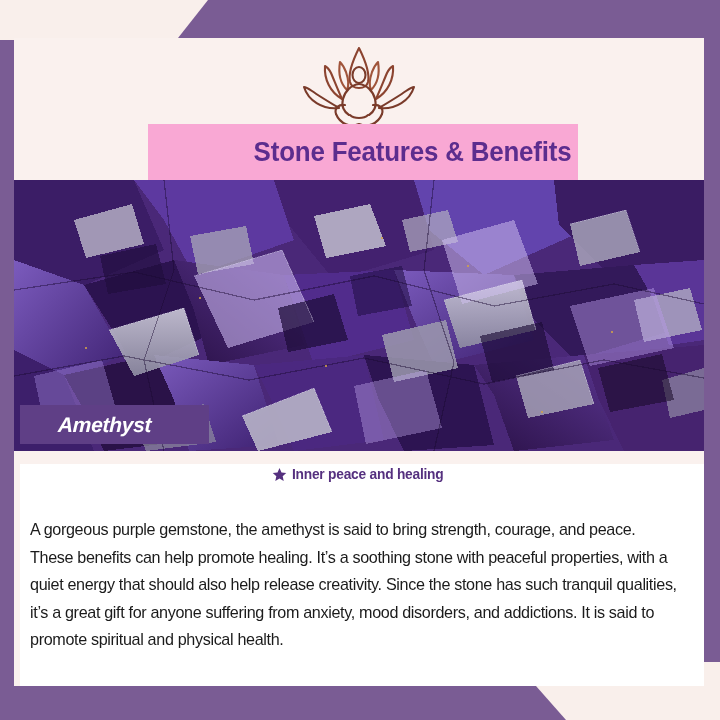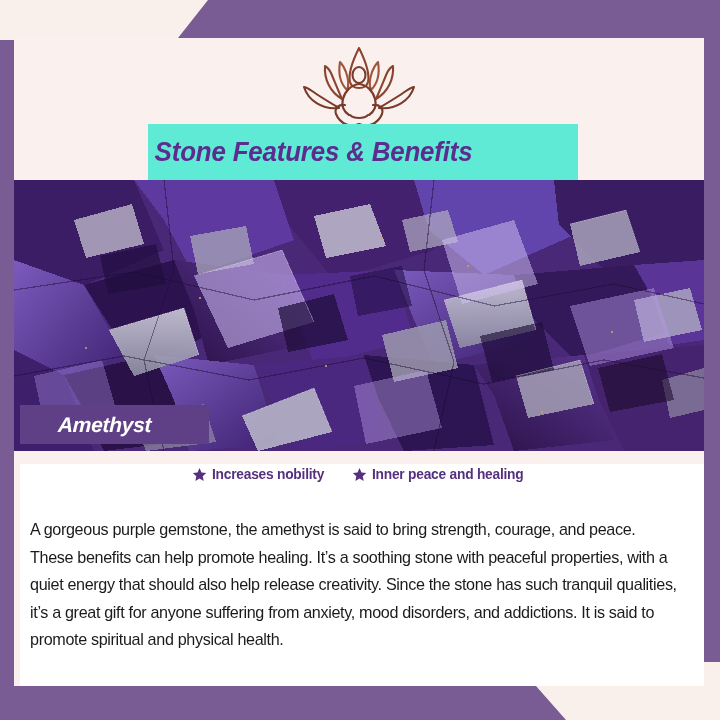--- a/index.html
+++ b/index.html
@@ -85,26 +85,25 @@
     letter-spacing: 2.4px;
     color: #4a3028;
     white-space: nowrap;
   }
 
   
   .title-plate {
     position: absolute;
     left: 148px; top: 124px;
     width: 430px; height: 56px;
-    background: #5eead4;
-    display: flex;
-    align-items: center;
-    justify-content: flex-start;
+    background: #f9a8d4;
+    display: flex;
+    align-items: center;
+    justify-content: flex-end;
     z-index: 5;
-    font-style: italic;
   }
   .title-text {
     font-size: 27px;
     font-weight: 700;
     color: #5c2d8e;
     letter-spacing: -0.2px;
     white-space: nowrap;
     transform: scaleX(0.96);
   }
 
@@ -353,28 +352,20 @@
   <div class="content-card">
     <div class="content-topfade"></div>
 
     <div class="features">
       <div class="feature">
         <span class="star-icon">
           <svg viewBox="0 0 24 24" fill="currentColor">
             <polygon points="12,1.6 15.2,8.6 22.8,9.5 17.1,14.6 18.7,22.2 12,18.3 5.3,22.2 6.9,14.6 1.2,9.5 8.8,8.6"></polygon>
           </svg>
         </span>
-        <span class="feature-label">Increases nobility</span>
-      </div>
-      <div class="feature">
-        <span class="star-icon">
-          <svg viewBox="0 0 24 24" fill="currentColor">
-            <polygon points="12,1.6 15.2,8.6 22.8,9.5 17.1,14.6 18.7,22.2 12,18.3 5.3,22.2 6.9,14.6 1.2,9.5 8.8,8.6"></polygon>
-          </svg>
-        </span>
         <span class="feature-label">Inner peace and healing</span>
       </div>
     </div>
 
     <p class="body-copy">A gorgeous purple gemstone, the amethyst is said to bring strength, courage, and peace. These benefits can help promote healing. It’s a soothing stone with peaceful properties, with a quiet energy that should also help release creativity. Since the stone has such tranquil qualities, it’s a great gift for anyone suffering from anxiety, mood disorders, and addictions. It is said to promote spiritual and physical health.</p>
   </div>
 
 </div>
 
 </body></html>

